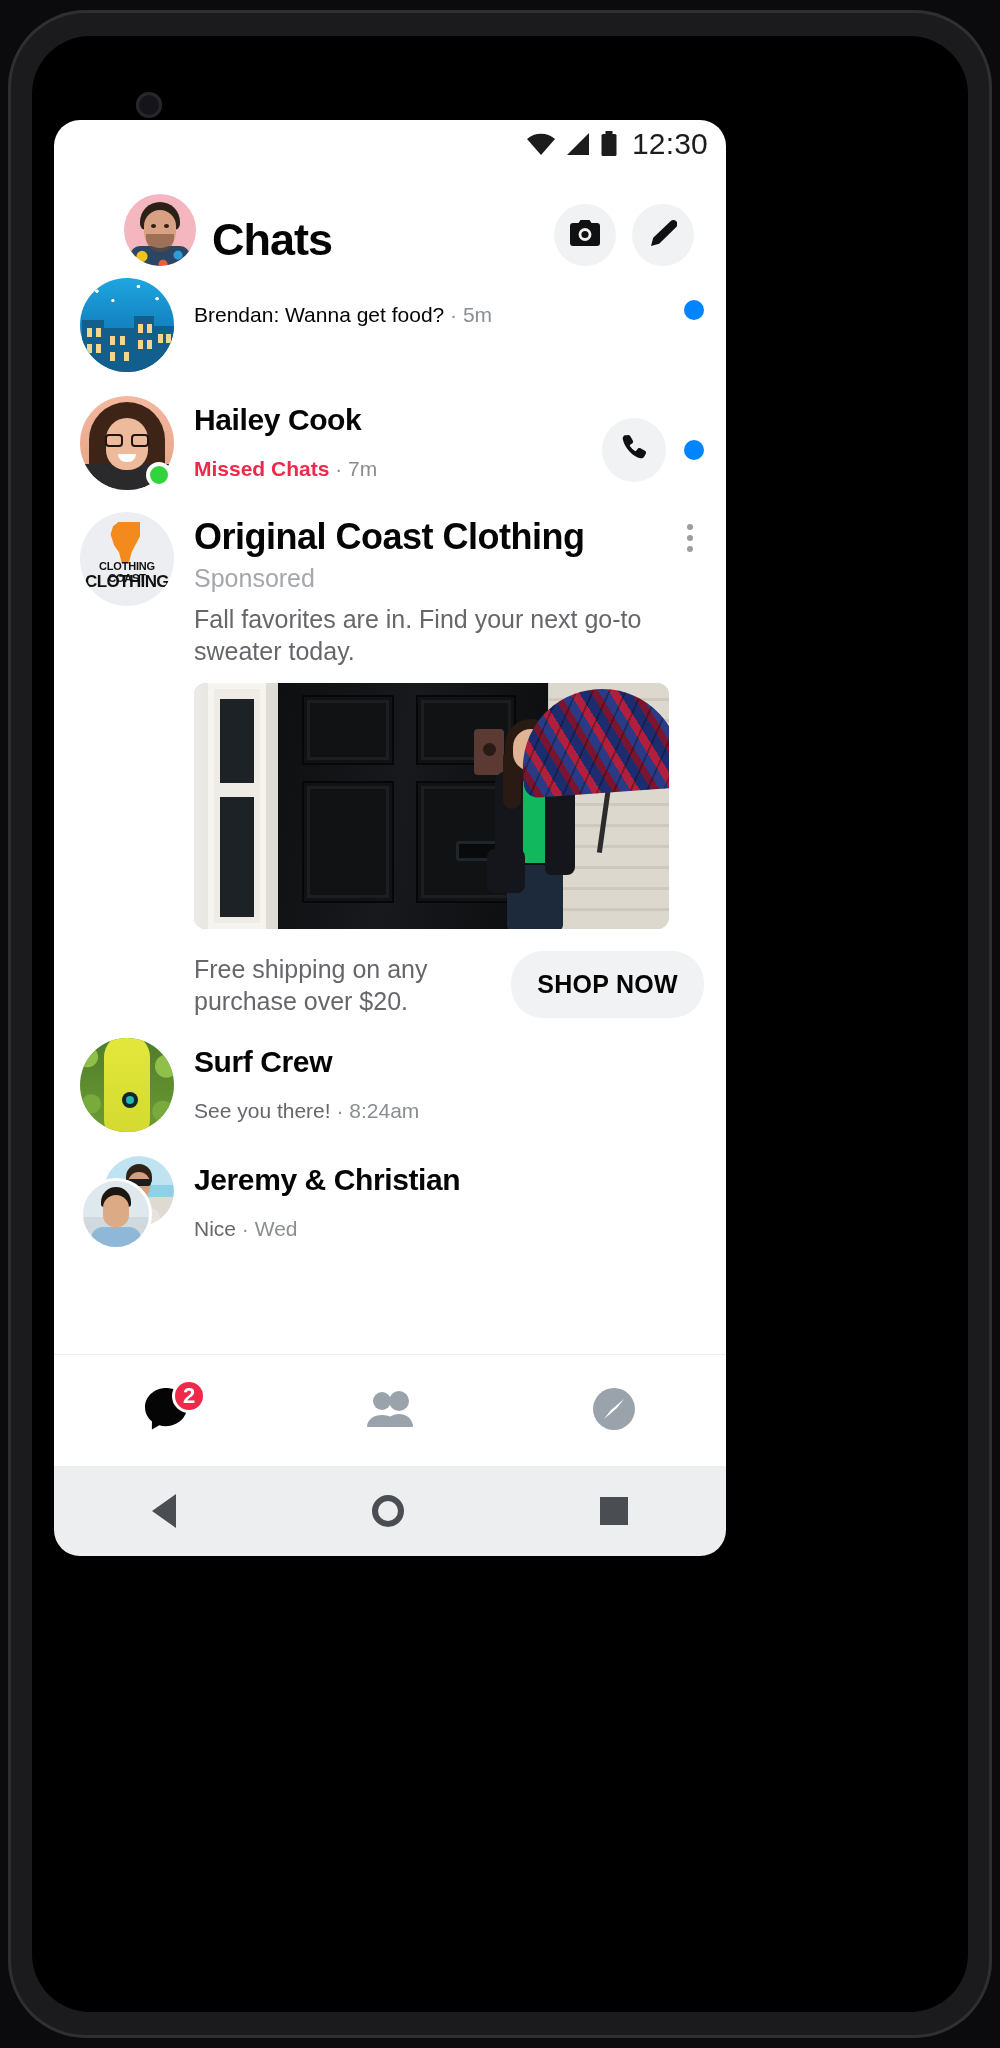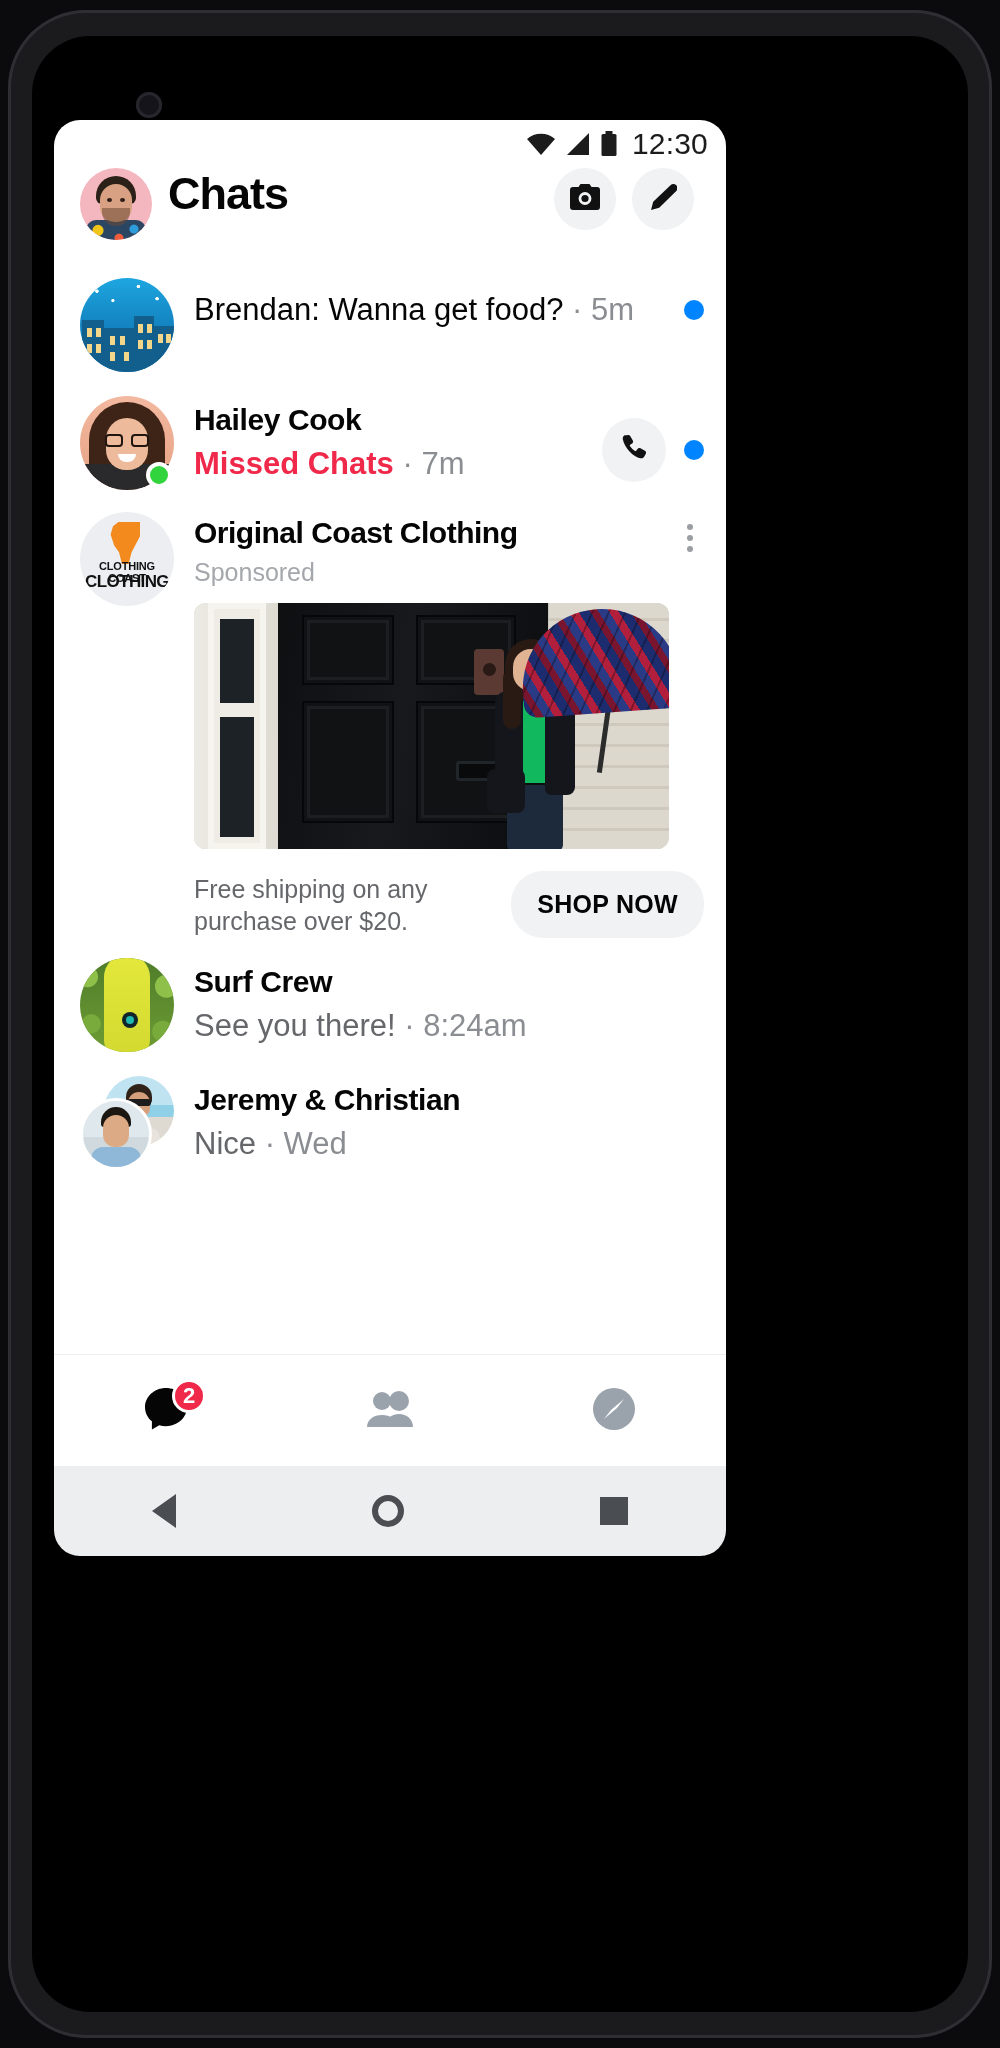--- a/index.html
+++ b/index.html
@@ -63,22 +63,22 @@
   #status-bar .time {
     font-size: 30px; font-weight: 400; color: #1c1c1c;
     letter-spacing: 0.2px; margin-left: 5px;
   }
   .ico-wifi { width: 30px; height: 24px; position: relative; }
   .ico-wifi svg, .ico-sig svg, .ico-bat svg { display: block; }
   .ico-sig { width: 26px; height: 24px; }
   .ico-bat { width: 18px; height: 26px; }
   
   #app-header {
-    height: 98px; display: flex; align-items: flex-start;
-    padding: 0 32px 0 26px; gap: 16px;
+    height: 98px; display: flex; align-items: flex-end;
+    padding: 0 32px 0 26px; gap: 16px; margin-left: 44px;
   }
   #header-avatar {
     width: 72px; height: 72px; border-radius: 50%;
     background: #f5b7bf; position: relative; overflow: hidden; flex: none;
   }
   #header-avatar .hair {
     position:absolute; left:16px; top:8px; width:40px; height:28px;
     border-radius:20px 20px 6px 6px; background:#2c2119;
   }
   #header-avatar .face {
@@ -118,21 +118,21 @@
     padding: 12px 22px 12px 26px; gap: 20px;
   }
   .row .av-wrap { position: relative; flex: none; width: 94px; height: 94px; }
   .av { width: 94px; height: 94px; border-radius: 50%; overflow: hidden; position: relative; }
   .row .body { flex: 1; min-width: 0; padding-top: 6px; }
   .row .name {
     font-size: 30px; font-weight: bold; color: #050505;
     letter-spacing: -0.4px; line-height: 1.2;
   }
   .row .snippet {
-    font-size: 31px; color: #65676b; margin-top: 7px; line-height: 1.25;
+    font-size: 21px; color: #65676b; margin-top: 18px; line-height: 1.25;
   }
   .row .snippet.unread { color: #050505; font-weight: 500; }
   .row .snippet .meta { color: #8a8d91; font-weight: 400; }
   .row .snippet .missed { color: #f02849; font-weight: bold; }
   .row .right { display: flex; align-items: center; gap: 18px; padding-top: 22px; flex:none; }
   .unread-dot { width: 20px; height: 20px; border-radius: 50%; background: #0084ff; flex:none; }
   .call-btn {
     width: 64px; height: 64px; border-radius: 50%; background: #f1f2f4;
     display:flex; align-items:center; justify-content:center; cursor:pointer;
   }
@@ -203,21 +203,21 @@
   .av-stack .a2 .h { position:absolute; left:18px; top:6px; width:30px; height:20px;
       border-radius:15px 15px 3px 3px; background:#1d1712; }
   .av-stack .a2 .f { position:absolute; left:20px; top:14px; width:26px; height:32px;
       border-radius:13px 13px 12px 12px; background:#dcab86; }
   .av-stack .a2 .b { position:absolute; left:8px; bottom:0; width:50px; height:20px;
       border-radius:12px 12px 0 0; background:#8fb8d8; }
   
   #ad-row { display:flex; padding: 10px 22px 8px 26px; gap:20px; }
   #ad-body { flex:1; min-width:0; padding-top:4px; }
   #ad-title-line { display:flex; align-items:flex-start; }
-  #ad-title { font-size:30px; font-weight:bold; color:#050505; letter-spacing:-0.5px; flex:1; }
+  #ad-title { font-size:36px; font-weight:bold; color:#050505; letter-spacing:-0.5px; flex:1; }
   #ad-menu { width:28px; display:flex; flex-direction:column; align-items:center; gap:5px; padding-top:8px; cursor:pointer; }
   #ad-menu i { width:6px; height:6px; border-radius:50%; background:#9a9da1; display:block; }
   #ad-sponsored { font-size:25px; color:#a4a7ab; margin-top:6px; }
   #ad-copy { font-size:25px; color:#65676b; margin-top:10px; line-height:1.28; }
   #ad-image {
     margin-top: 16px; width: 475px; height: 246px; border-radius: 12px;
     overflow: hidden; position: relative; background:#c9c7c0;
   }
   #ad-image .wall-l { position:absolute; left:0; top:0; width:84px; height:100%;
       background:linear-gradient(90deg,#eceae4,#dedbd3); }
@@ -443,20 +443,21 @@
           <div id="ad-body">
             <div id="ad-title-line">
               <div id="ad-title">Original Coast Clothing</div>
               <div id="ad-menu">
                   <i></i>
                   <i></i>
                   <i></i>
                 </div>
             </div>
             <div id="ad-sponsored">Sponsored</div>
+            <div id="ad-copy">Fall favorites are in. Find your next go-to sweater today.</div>
 
             <div id="ad-image">
               <div class="wall-l"></div>
               <div class="win"></div>
               <div class="door">
                 <div class="panel" style="left:26px;top:14px;width:88px;height:66px"></div>
                 <div class="panel" style="left:140px;top:14px;width:96px;height:66px"></div>
                 <div class="panel" style="left:26px;top:100px;width:88px;height:118px"></div>
                 <div class="panel" style="left:140px;top:100px;width:96px;height:118px"></div>
                 <div class="knob"></div>

